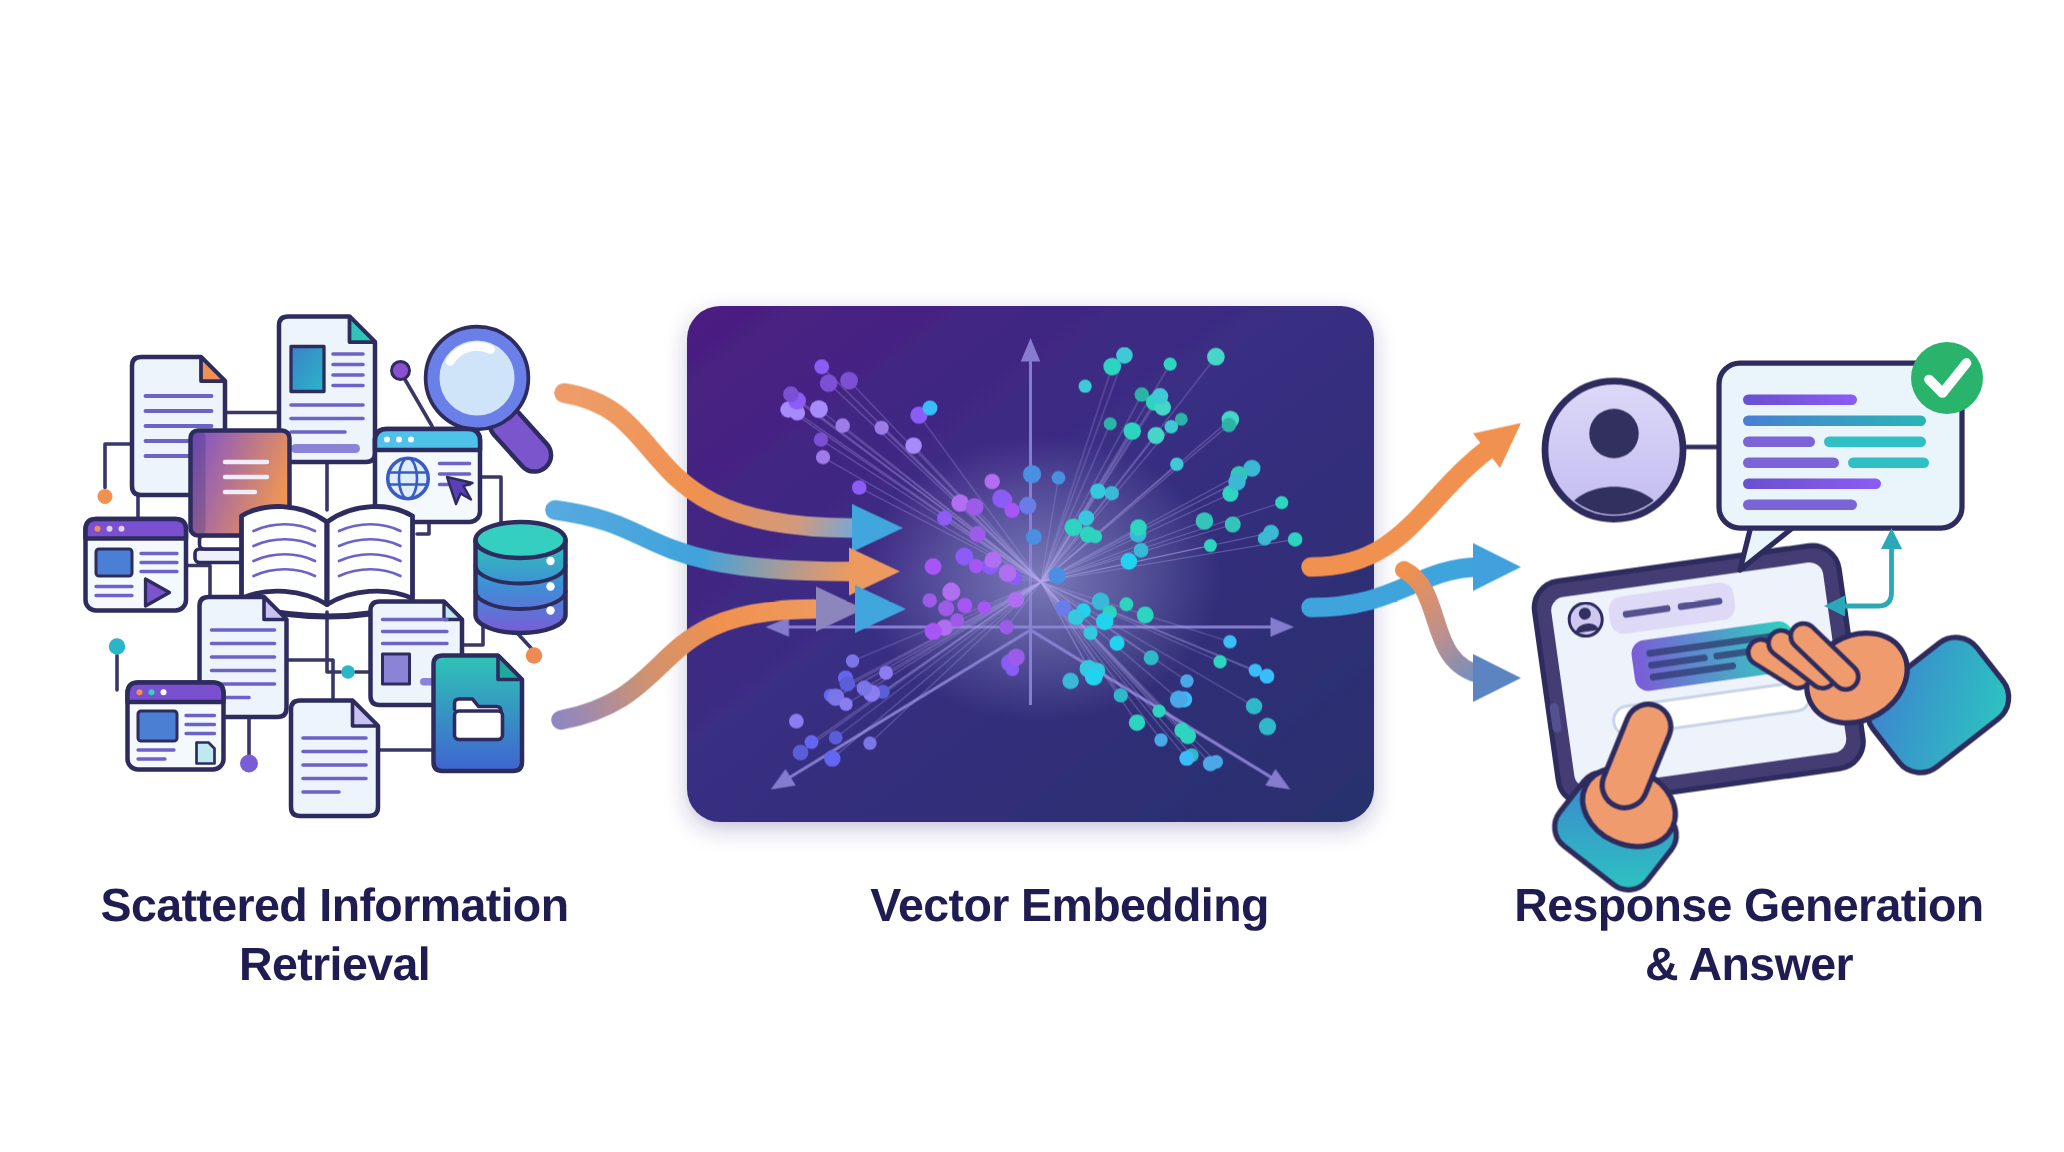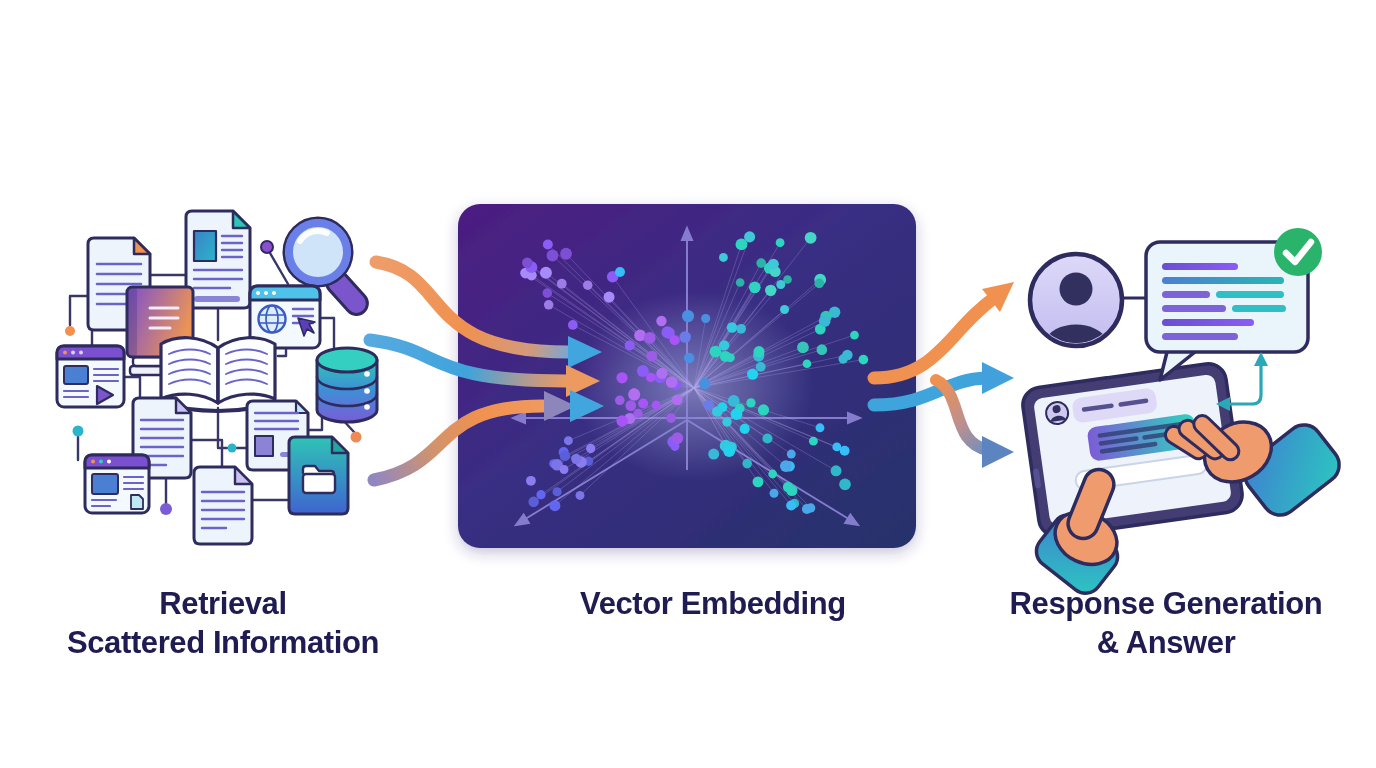--- a/index.html
+++ b/index.html
@@ -551,22 +551,22 @@
     <g stroke="#2aa8b8" fill="#2aa8b8">
       <path d="M1222 404 H1252 Q1261 404 1261 395 V360" fill="none" stroke-width="3.2"></path>
       <polygon points="1261,352 1254,366 1268,366" stroke="none"></polygon>
       <polygon points="1216,404 1230,397 1230,411" stroke="none"></polygon>
     </g>
   </g>
 </svg>
 </div>
 
 <div class="stage-label" style="left:3px">
+  <div>Scattered Information</div>
   <div>Retrieval</div>
-  <div>Scattered Information</div>
 </div>
 <div class="stage-label" style="left:493px">
   <div>Vector Embedding</div>
 </div>
 <div class="stage-label" style="left:946px">
   <div>Response Generation</div>
   <div>&amp; Answer</div>
 </div>
 
 </body></html>

